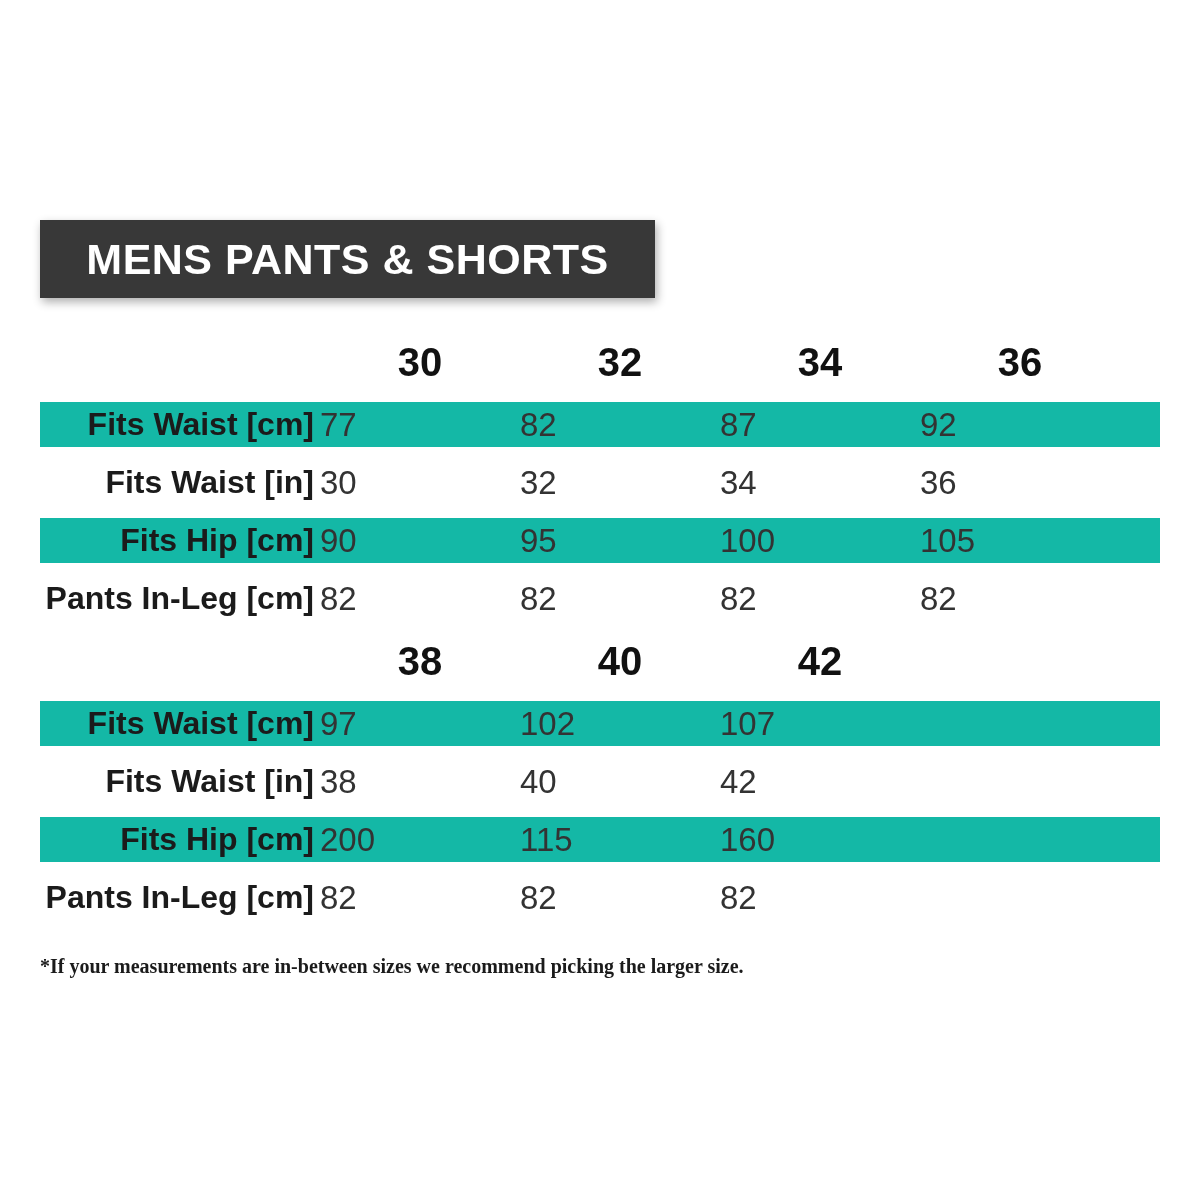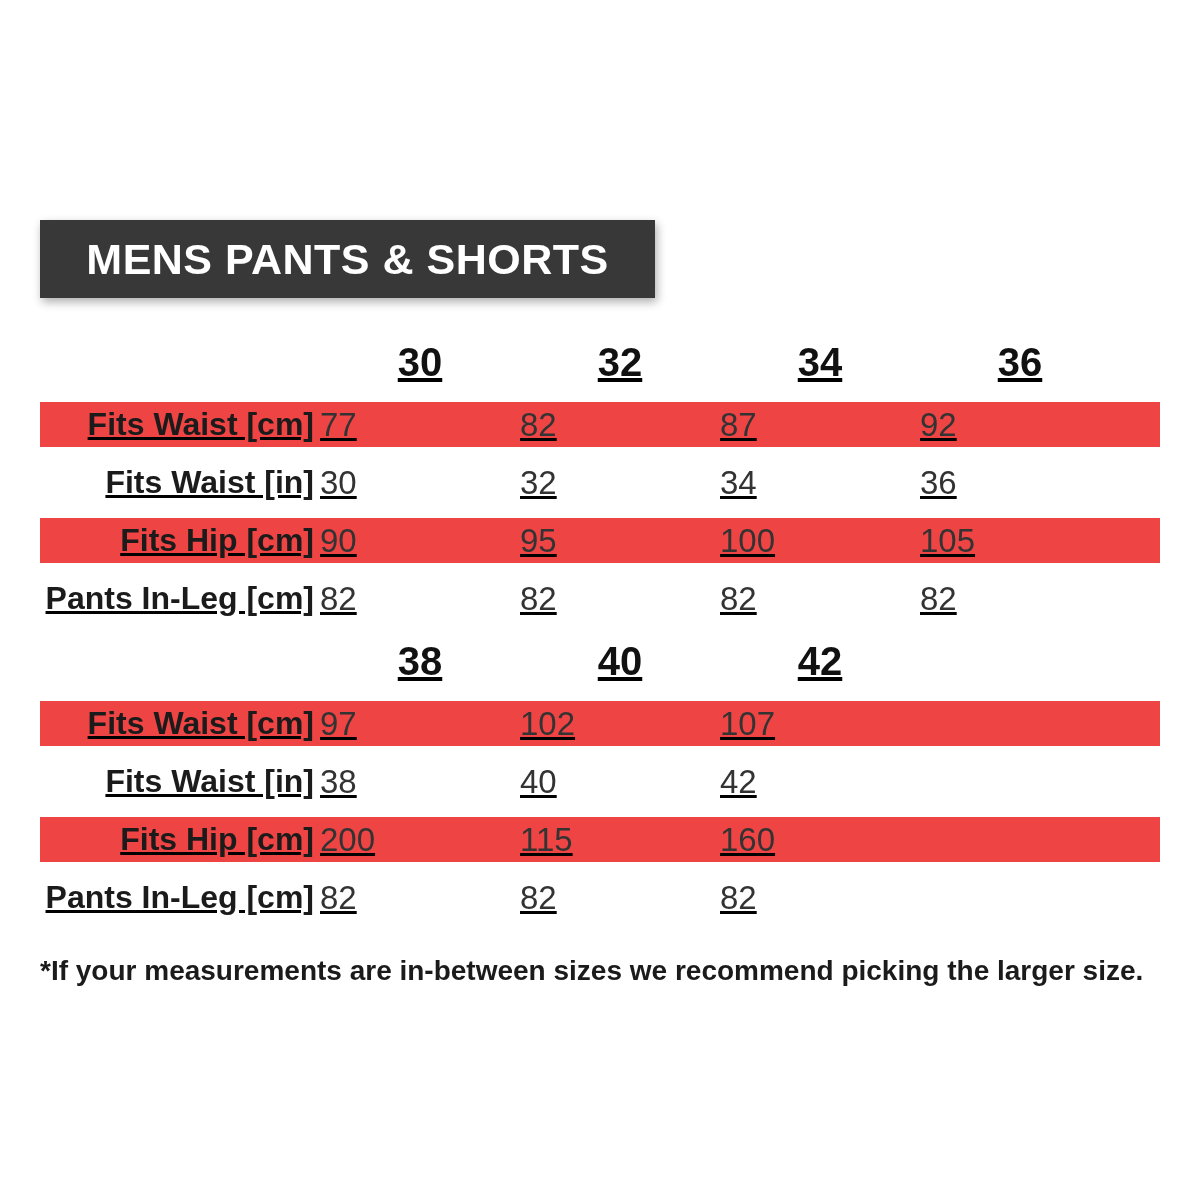--- a/index.html
+++ b/index.html
@@ -38,21 +38,20 @@
     line-height: 78px;
     letter-spacing: 0.5px;
     white-space: nowrap;
   }
   table.size-table {
     width: 1120px;
     table-layout: fixed;
     border-collapse: separate;
     border-spacing: 0 13px;
     margin: 0;
-    text-decoration: underline;
   }
   table.size-table td {
     vertical-align: middle;
     padding: 0;
   }
   
   table.size-table td:last-child {
     padding-right: 40px;
   }
   tr.sizes-row td {
@@ -74,30 +73,31 @@
     font-weight: bold;
     font-size: 32px;
     color: #1b1b1b;
     padding-right: 6px;
     white-space: nowrap;
   }
   tr.sizes-row td.label-cell {
     background: transparent;
   }
   tr.striped td {
-    background: #ef4444;
+    background: #14b8a6;
     margin-left: 42px;
   }
   .footnote {
     margin-top: 22px;
     width: 1120px;
     font-weight: bold;
-    font-size: 28px;
+    font-size: 20px;
     color: #1b1b1b;
     white-space: nowrap;
+    font-family: Liberation Serif, serif;
   }
 </style>
 </head>
 <body>
 
 <div class="page">
 
   <div class="title-bar">
     <span class="title-text">MENS PANTS &amp; SHORTS</span>
   </div>

